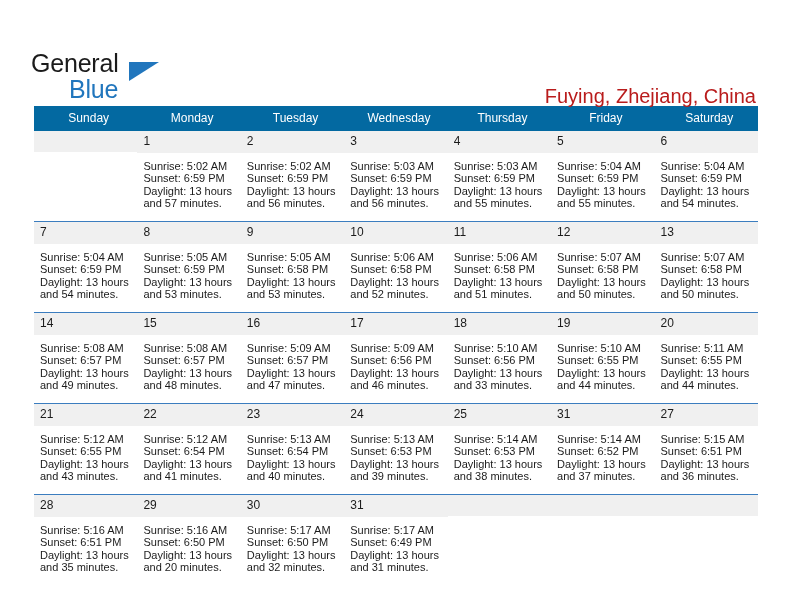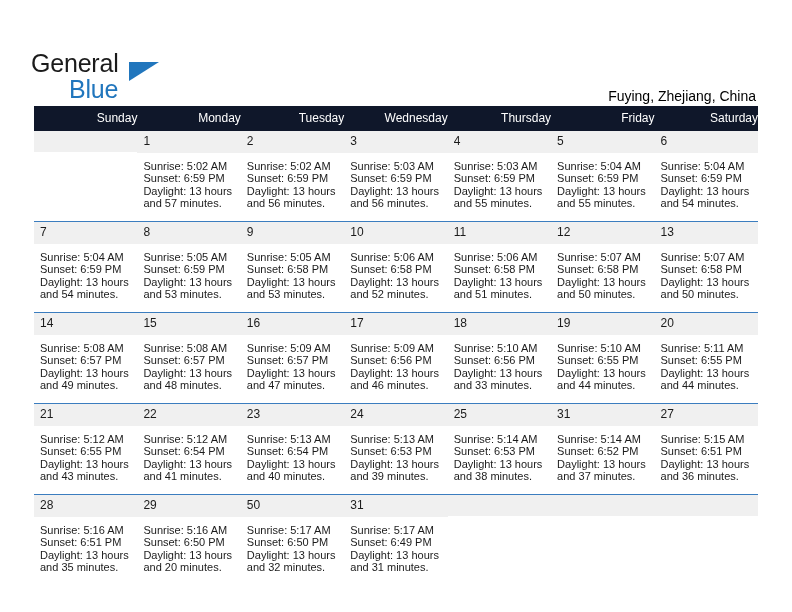--- a/index.html
+++ b/index.html
@@ -65,39 +65,39 @@
     text-align: right;
     padding-top: 2px;
   }
   .cal-title {
     font-size: 27px;
     line-height: 32px;
     color: #1b1b1b;
     font-weight: 400;
   }
   .cal-subtitle {
-    font-size: 14px;
+    font-size: 20px;
     line-height: 20px;
-    color: #000000;
+    color: #b91c1c;
     margin-top: 2px;
   }
 
   
   .cal {
     margin: 0 34px;
     width: 724px;
     border-collapse: collapse;
     table-layout: fixed;
   }
   .cal th {
-    background: #0f172a;
+    background: #0369a1;
     color: #ffffff;
     font-size: 12px;
     font-weight: normal;
-    text-align: right;
+    text-align: center;
     padding: 5px 0 6px 6px;
     border: none;
   }
   .cal td {
     vertical-align: top;
     padding: 0;
     border: none;
     border-top: 1px solid #3b7dbf;
     height: 90px;
     width: 103.4px;
@@ -421,21 +421,21 @@
           <td>
             <div class="daynum">29</div>
             <div class="info">
               <div>Sunrise: 5:16 AM</div>
               <div>Sunset: 6:50 PM</div>
               <div>Daylight: 13 hours</div>
               <div>and 20 minutes.</div>
             </div>
           </td>
           <td>
-            <div class="daynum">50</div>
+            <div class="daynum">30</div>
             <div class="info">
               <div>Sunrise: 5:17 AM</div>
               <div>Sunset: 6:50 PM</div>
               <div>Daylight: 13 hours</div>
               <div>and 32 minutes.</div>
             </div>
           </td>
           <td>
             <div class="daynum">31</div>
             <div class="info">

